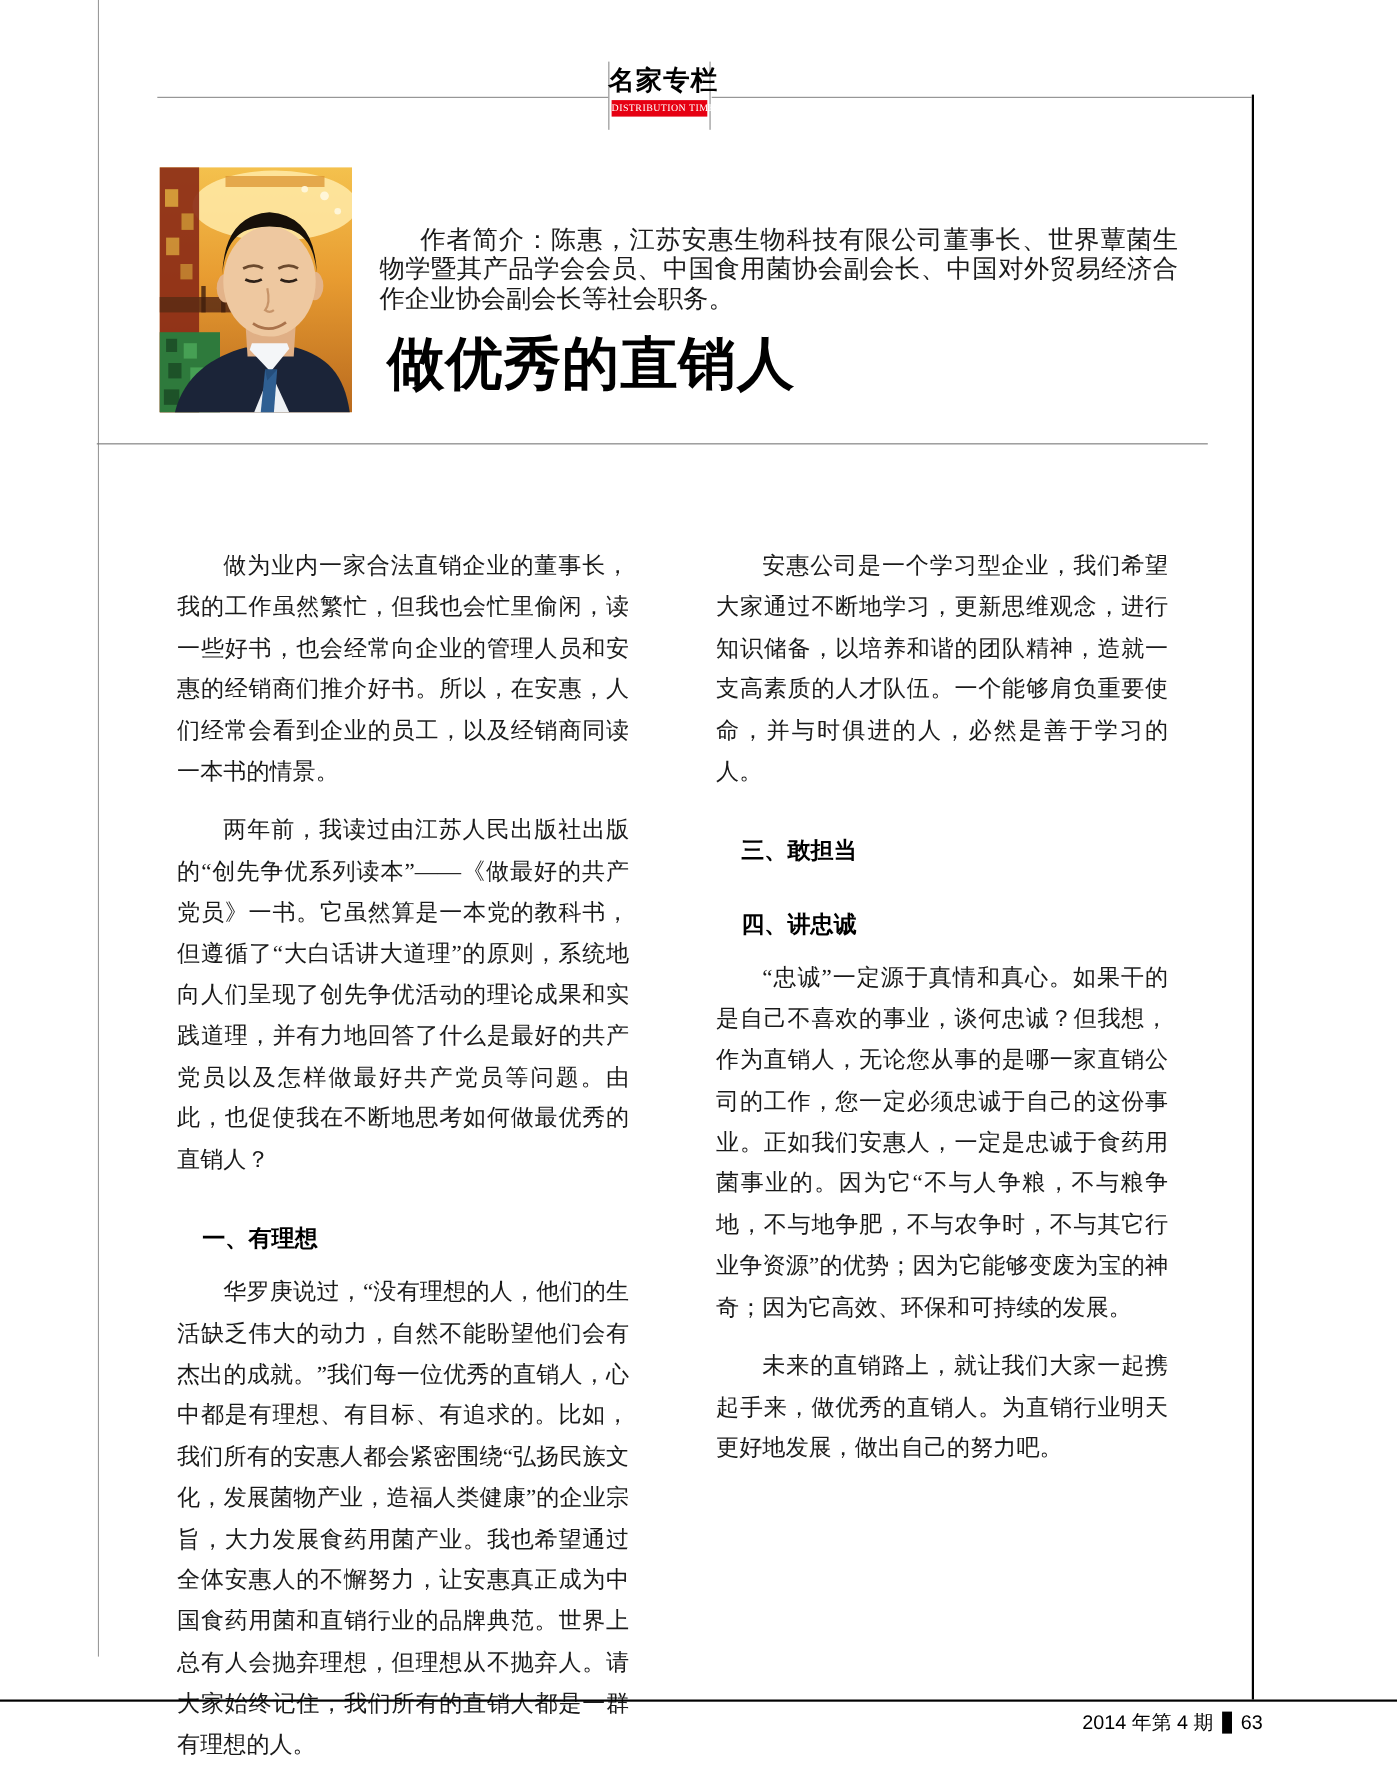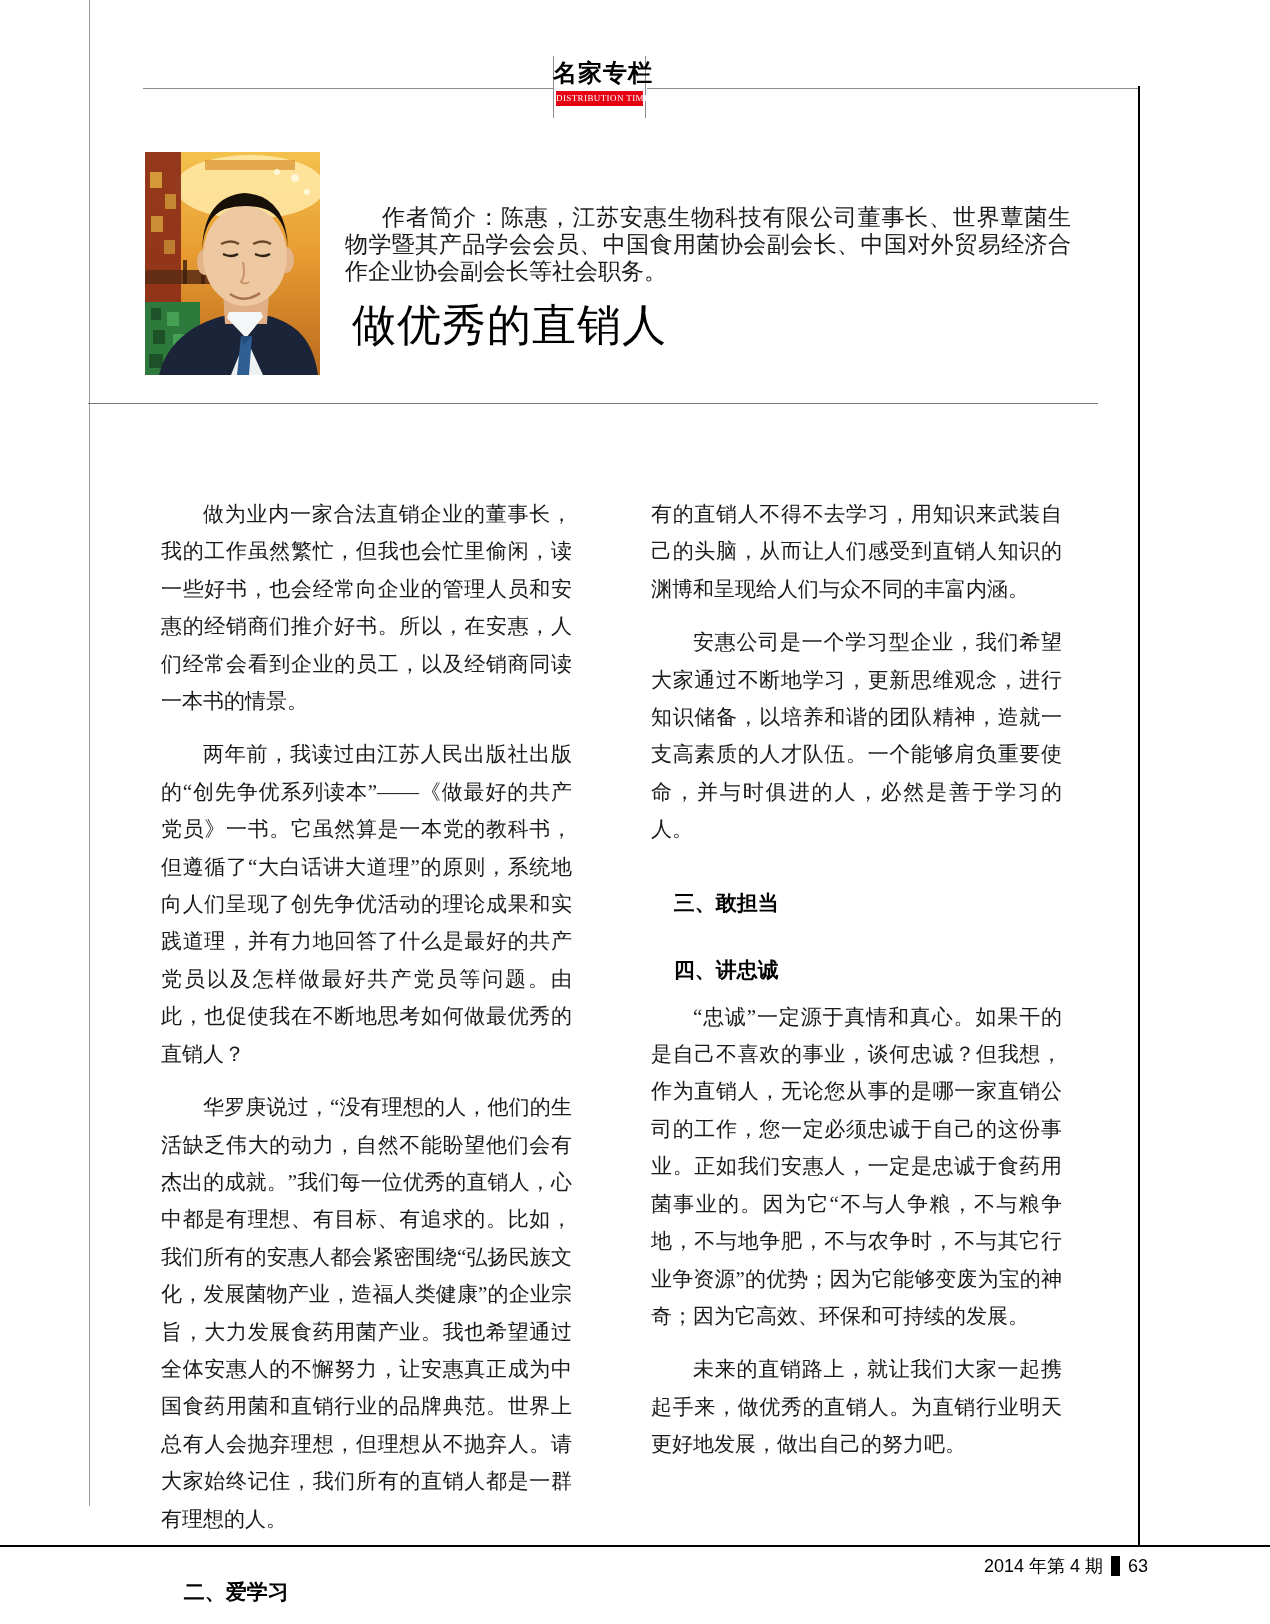--- a/index.html
+++ b/index.html
@@ -41,21 +41,21 @@
   .author-intro{
     left:345px;top:204px;width:726px;
     font-size:23px;line-height:27px;text-align:justify;text-indent:37px;
     color:#1b1b1b;
   }
 
   
   .article-title{
     left:352px;top:296px;margin:0;
     font-family:"Liberation Sans","DejaVu Sans",sans-serif;
-    font-size:44px;font-weight:normal;color:#000;letter-spacing:1px;white-space:nowrap;
+    font-size:52px;font-weight:bold;color:#000;letter-spacing:1px;white-space:nowrap;
   }
 
   .title-rule{left:88px;top:403px;width:1010px;height:1px;background:#787878;}
 
   
   .col{
     top:480px;width:443px;
     font-size:21px;line-height:37.4px;text-align:justify;color:#1a1a1a;
   }
   .col-left{left:145px;}
@@ -143,27 +143,27 @@
 
 <div class="abs author-intro">作者简介：陈惠，江苏安惠生物科技有限公司董事长、世界蕈菌生物学暨其产品学会会员、中国食用菌协会副会长、中国对外贸易经济合作企业协会副会长等社会职务。</div>
 
 <h1 class="abs article-title">做优秀的直销人</h1>
 
 <div class="abs title-rule"></div>
 
 <div class="abs col col-left">
   <p>做为业内一家合法直销企业的董事长，我的工作虽然繁忙，但我也会忙里偷闲，读一些好书，也会经常向企业的管理人员和安惠的经销商们推介好书。所以，在安惠，人们经常会看到企业的员工，以及经销商同读一本书的情景。</p>
   <p>两年前，我读过由江苏人民出版社出版的“创先争优系列读本”——《做最好的共产党员》一书。它虽然算是一本党的教科书，但遵循了“大白话讲大道理”的原则，系统地向人们呈现了创先争优活动的理论成果和实践道理，并有力地回答了什么是最好的共产党员以及怎样做最好共产党员等问题。由此，也促使我在不断地思考如何做最优秀的直销人？</p>
+  <h3>一、有理想</h3>
   <p>华罗庚说过，“没有理想的人，他们的生活缺乏伟大的动力，自然不能盼望他们会有杰出的成就。”我们每一位优秀的直销人，心中都是有理想、有目标、有追求的。比如，我们所有的安惠人都会紧密围绕“弘扬民族文化，发展菌物产业，造福人类健康”的企业宗旨，大力发展食药用菌产业。我也希望通过全体安惠人的不懈努力，让安惠真正成为中国食药用菌和直销行业的品牌典范。世界上总有人会抛弃理想，但理想从不抛弃人。请大家始终记住，我们所有的直销人都是一群有理想的人。</p>
   <h3>二、爱学习</h3>
   <p>一部手机，过几天就得充一次电，如果总不充电，就会自动关机。而在当今这个知识经济时代和信息社会里，如果一个人不学习，久而久之，就必然会与这个时代脱节。因为从事着一份时常与人接触的事业，这让所</p>
 </div>
 
 <div class="abs col col-right">
-  <p class="cont">有的直销人不得不去学习，用知识来武装自己的头脑，从而让人们感受到直销人知识的渊博和呈现给人们与众不同的丰富内涵。</p>
   <p>安惠公司是一个学习型企业，我们希望大家通过不断地学习，更新思维观念，进行知识储备，以培养和谐的团队精神，造就一支高素质的人才队伍。一个能够肩负重要使命，并与时俱进的人，必然是善于学习的人。</p>
   <h3>三、敢担当</h3>
   <h3>四、讲忠诚</h3>
   <p>“忠诚”一定源于真情和真心。如果干的是自己不喜欢的事业，谈何忠诚？但我想，作为直销人，无论您从事的是哪一家直销公司的工作，您一定必须忠诚于自己的这份事业。正如我们安惠人，一定是忠诚于食药用菌事业的。因为它“不与人争粮，不与粮争地，不与地争肥，不与农争时，不与其它行业争资源”的优势；因为它能够变废为宝的神奇；因为它高效、环保和可持续的发展。</p>
   <p><span>未来的直销路上，就让我们大家一起携起手来，做优秀的直销人。为直销行业明天更好地发展，做出自己的努力吧。</span></p>
 </div>
 
 <div class="abs footer-rule"></div>
 <div class="abs footer">
   <span>2014 年第 4 期</span>

